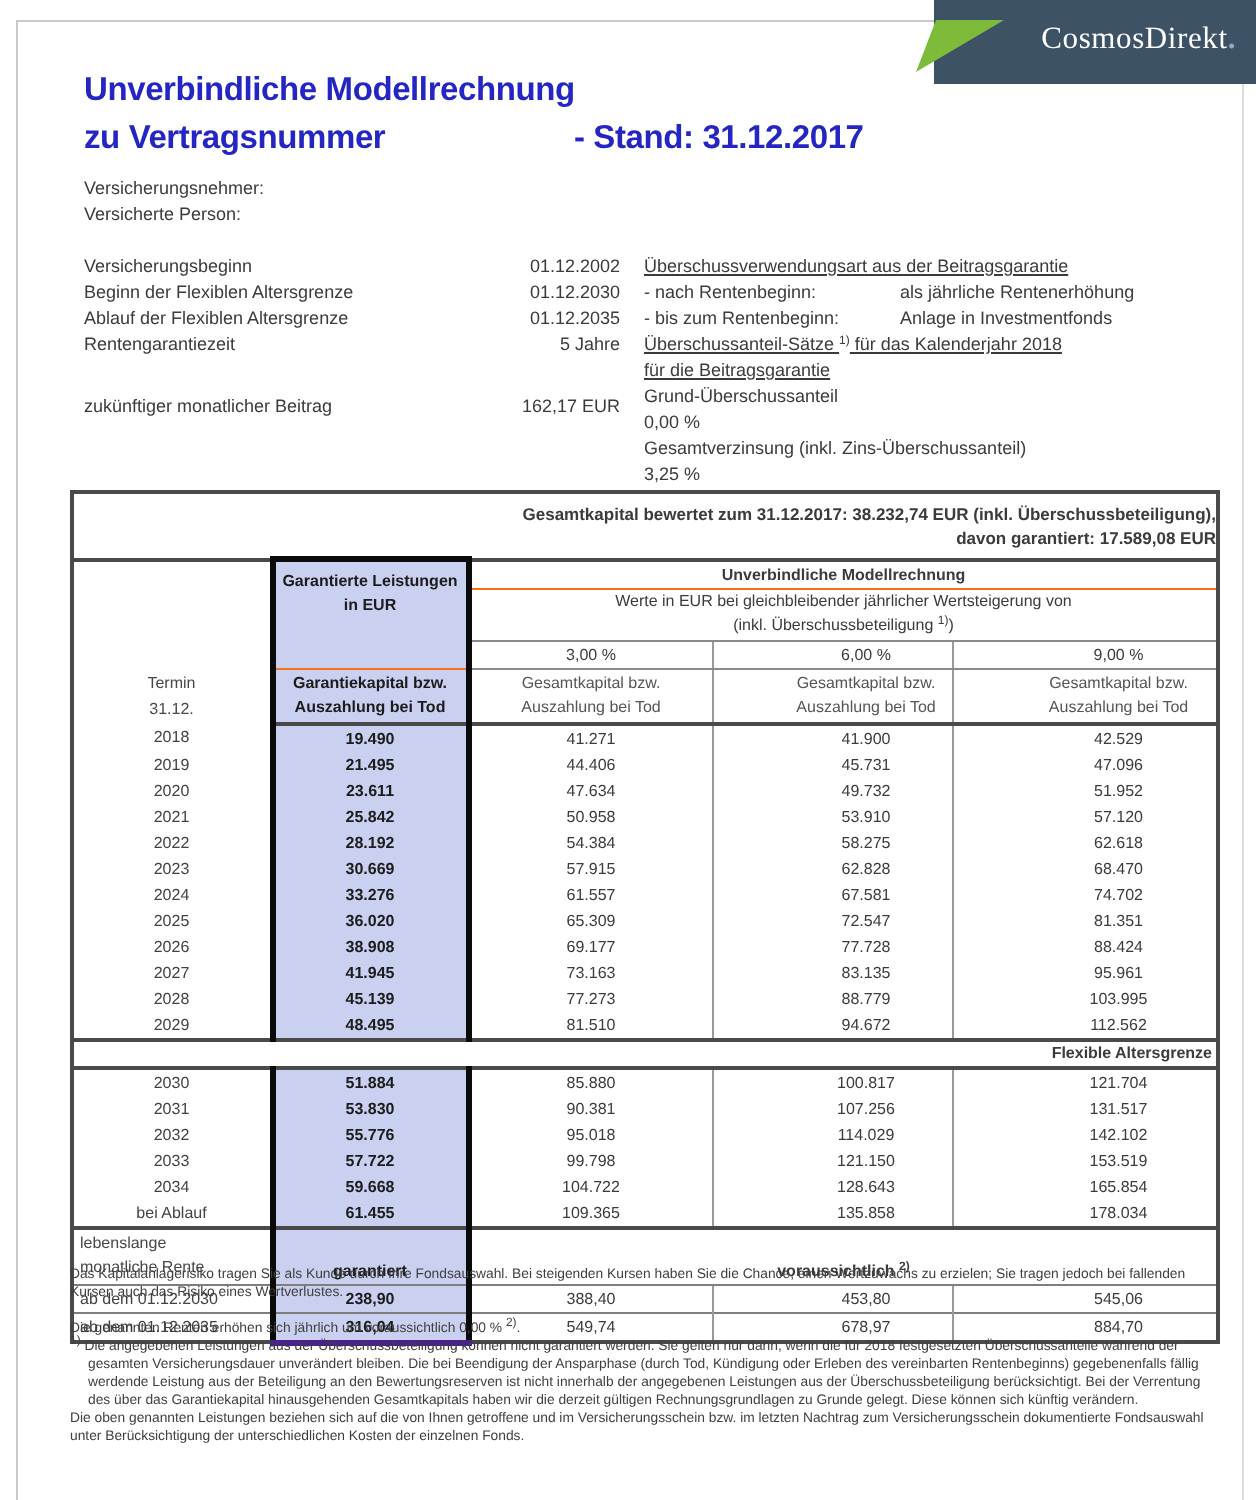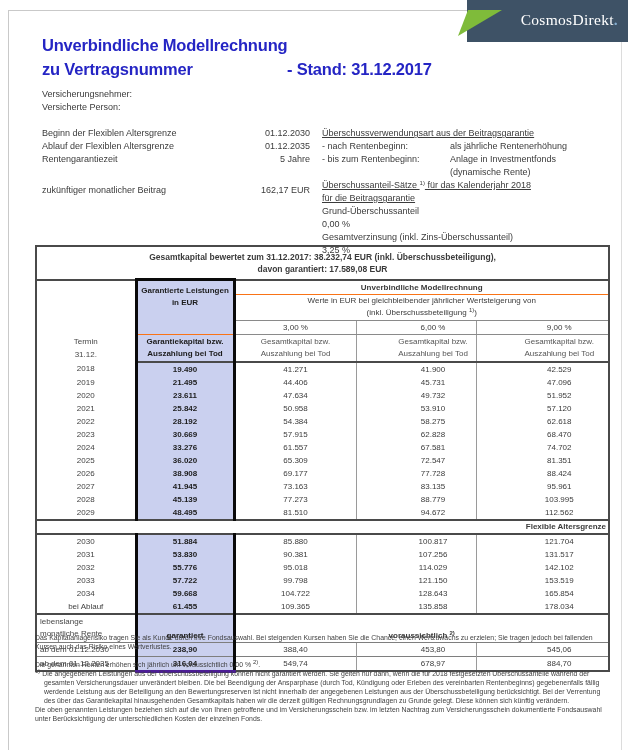--- a/index.html
+++ b/index.html
@@ -44,21 +44,21 @@
   .pair{display:flex;}
   .pair .lbl{width:128px;flex:none;}
   .rate-row{display:flex;justify-content:space-between;padding-right:4px;flex-direction:column;}
   sup.fm{font-size:6px;vertical-align:3px;line-height:0;}
   
   .tblwrap{position:absolute;left:35px;top:245px;}
   table{border-collapse:collapse;table-layout:fixed;width:573px;font-size:8px;color:#3b3b3b;}
   table{border:2px solid #4a4a4a;}
   td{padding:0 2px;height:13px;overflow:hidden;}
   .banner td{
-    border-bottom:2px solid #4a4a4a;text-align:center;font-weight:bold;font-size:8.5px;
+    border-bottom:2px solid #4a4a4a;text-align:right;font-weight:bold;font-size:8.5px;
     height:27px;line-height:12px;padding:2px 0;
   }
   .chl{
     background:#cad0ef;
     border-left:3px solid #0a0a0a;border-right:3px solid #0a0a0a;
     text-align:center;font-weight:bold;color:#1c1c1c;
   }
   .hl-top{border-top:3px solid #0a0a0a;}
   .c0{text-align:center;color:#424242;}
   .cv{text-align:center;}
@@ -103,20 +103,24 @@
   <div>Unverbindliche Modellrechnung</div>
   <div>zu Vertragsnummer</div>
   <div class="stand">- Stand: 31.12.2017</div>
 </div>
 
 <div class="info-left">
   <div>Versicherungsnehmer:</div>
   <div>Versicherte Person:</div>
   <div class="spacer13"></div>
   <div class="row">
+    <span class="lbl">Versicherungsbeginn</span>
+    <span class="val">01.12.2002</span>
+  </div>
+  <div class="row">
     <span class="lbl">Beginn der Flexiblen Altersgrenze</span>
     <span class="val">01.12.2030</span>
   </div>
   <div class="row">
     <span class="lbl">Ablauf der Flexiblen Altersgrenze</span>
     <span class="val">01.12.2035</span>
   </div>
   <div class="row">
     <span class="lbl">Rentengarantiezeit</span>
     <span class="val">5 Jahre</span>
@@ -130,24 +134,20 @@
 
 <div class="info-right">
   <div class="uhead">Überschussverwendungsart aus der Beitragsgarantie</div>
   <div class="pair">
     <span class="lbl">- nach Rentenbeginn:</span>
     <span>als jährliche Rentenerhöhung</span>
   </div>
   <div class="pair">
     <span class="lbl">- bis zum Rentenbeginn:</span>
     <span>Anlage in Investmentfonds</span>
-  </div>
-  <div class="pair">
-    <span class="lbl"></span>
-    <span>(dynamische Rente)</span>
   </div>
   <div><span class="uhead">Überschussanteil-Sätze </span><sup class="fm">1)</sup><span class="uhead"> für das Kalenderjahr 2018</span></div>
   <div class="uhead">für die Beitragsgarantie</div>
   <div class="rate-row">
     <span>Grund-Überschussanteil</span>
     <span>0,00 %</span>
   </div>
   <div class="rate-row">
     <span>Gesamtverzinsung (inkl. Zins-Überschussanteil)</span>
     <span>3,25 %</span>

